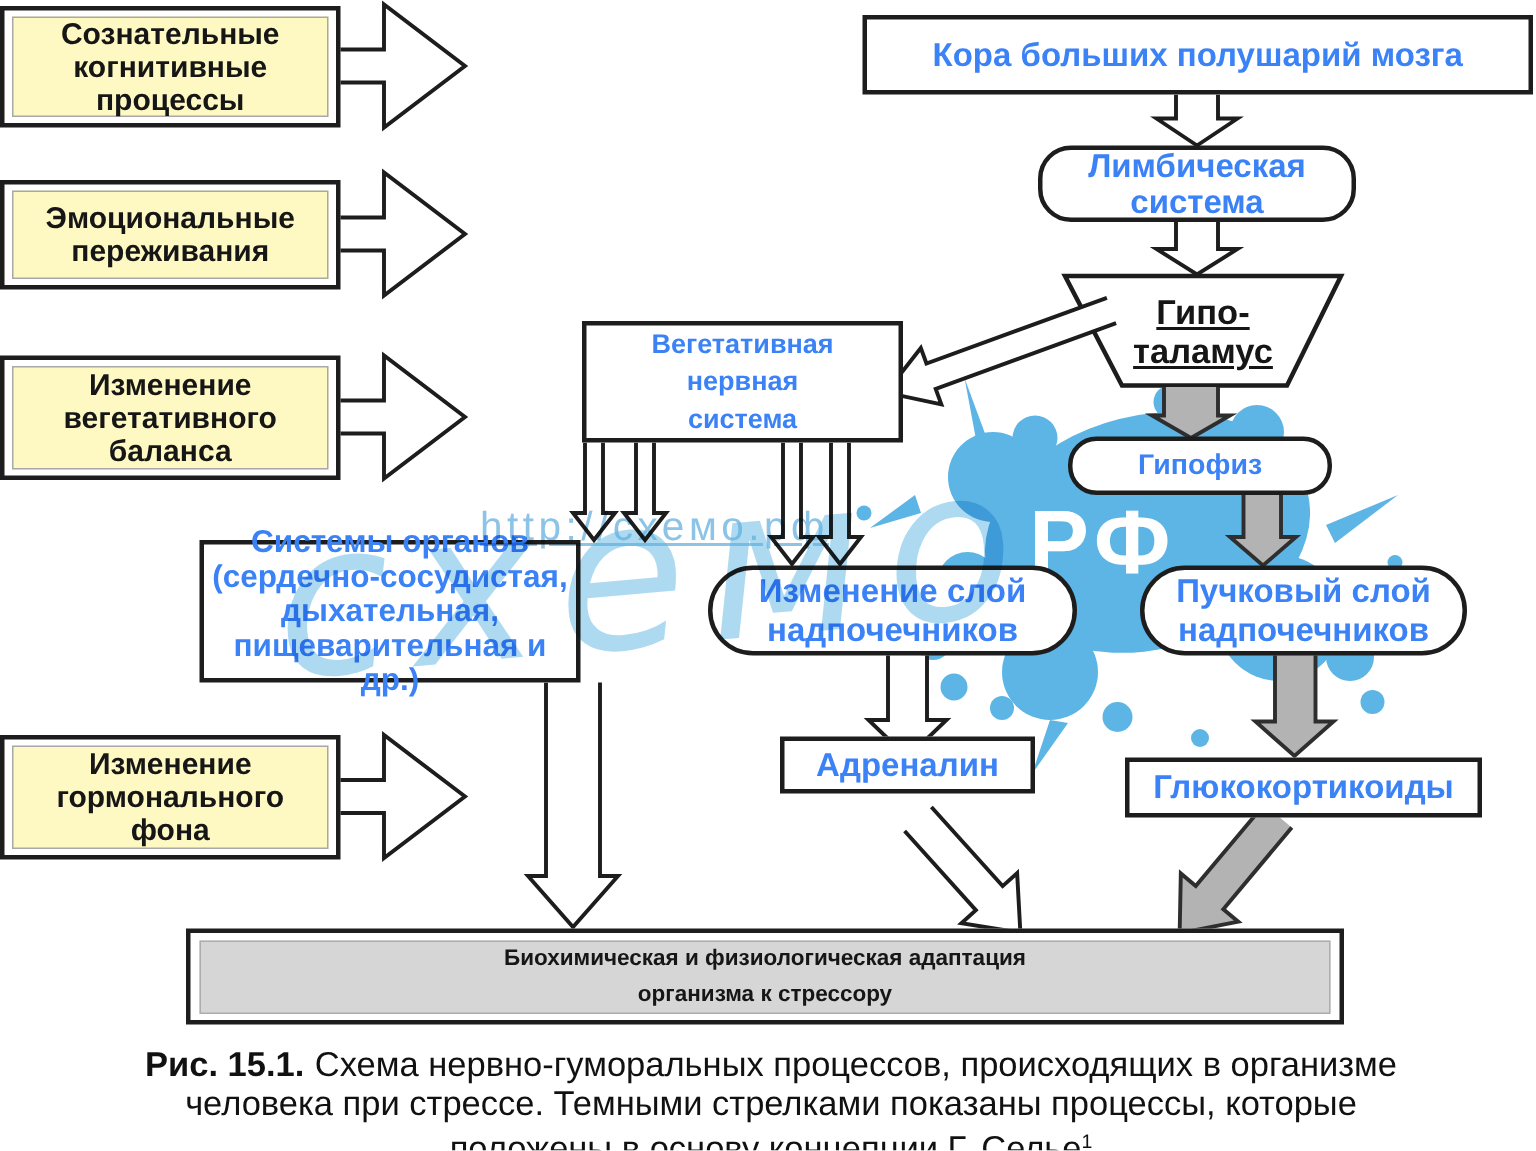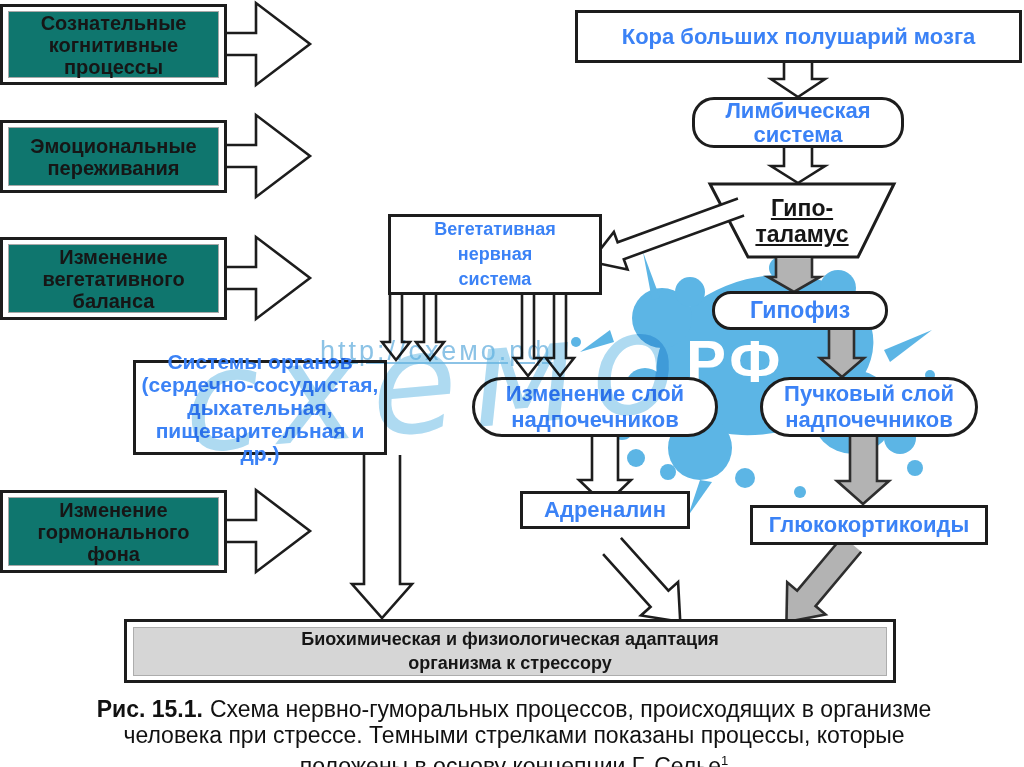--- a/index.html
+++ b/index.html
@@ -14,33 +14,33 @@
     border:3px solid #1d1d1d;display:flex;align-items:center;justify-content:center;
     text-align:center;font-weight:bold;color:#3b82f6;white-space:pre-line;
   }
   .stadium{border-radius:30px;}
   
   .stim{
     position:absolute;box-sizing:border-box;left:0;width:227px;background:#ffffff;
     border:3px solid #1d1d1d;display:flex;align-items:center;justify-content:center;
   }
   .stim-inner{
-    box-sizing:border-box;width:211px;background:#0f766e;border:1px solid #a8a8a8;
+    box-sizing:border-box;width:211px;background:#fef9c3;border:1px solid #a8a8a8;
     display:flex;align-items:center;justify-content:center;text-align:center;
     font-weight:bold;font-size:20px;line-height:22px;color:#161616;white-space:pre-line;
   }
   
   .bottom-outer{
     position:absolute;left:124px;top:619px;width:772px;height:64px;box-sizing:border-box;
     background:#ffffff;border:3px solid #1d1d1d;display:flex;align-items:center;justify-content:center;
   }
   .bottom-inner{
     box-sizing:border-box;width:754px;height:49px;background:#d6d6d6;border:1px solid #adadad;
     display:flex;align-items:center;justify-content:center;text-align:center;
-    font-weight:bold;font-size:18px;line-height:24px;color:#161616;white-space:pre-line;
+    font-weight:bold;font-size:15px;line-height:24px;color:#161616;white-space:pre-line;
   }
   .trap-label{
     position:absolute;left:727px;top:190px;width:150px;height:62px;
     display:flex;align-items:center;justify-content:center;text-align:center;
     font-weight:bold;font-size:23px;line-height:26px;color:#161616;white-space:pre-line;text-decoration:underline;
   }
   
   .watermark{mix-blend-mode:multiply;pointer-events:none;}
   .wm-url{
     position:absolute;left:320px;top:336px;font-size:27px;letter-spacing:3px;
@@ -153,21 +153,21 @@
   </div>
 
   <div class="box" style="left:575px;top:10px;width:447px;height:53px;font-size:22px;">Кора больших полушарий мозга</div>
 
   <div class="box stadium" style="left:692px;top:97px;width:212px;height:51px;font-size:22px;line-height:24px;border-radius:22px;">Лимбическая
 система</div>
 
   <div class="trap-label">Гипо-
 таламус</div>
 
-  <div class="box stadium" style="left:712px;top:291px;width:176px;height:39px;font-size:23px;border-radius:19px;">Гипофиз</div>
+  <div class="box stadium" style="left:712px;top:291px;width:176px;height:39px;font-size:19px;border-radius:19px;">Гипофиз</div>
 
   <div class="box" style="left:388px;top:214px;width:214px;height:81px;font-size:18px;line-height:25px;">Вегетативная
 нервная
 система</div>
 
   <div class="box" style="left:133px;top:360px;width:254px;height:95px;font-size:21px;line-height:23px;">Системы органов
 (сердечно-сосудистая,
 дыхательная,
 пищеварительная и др.)</div>
 

